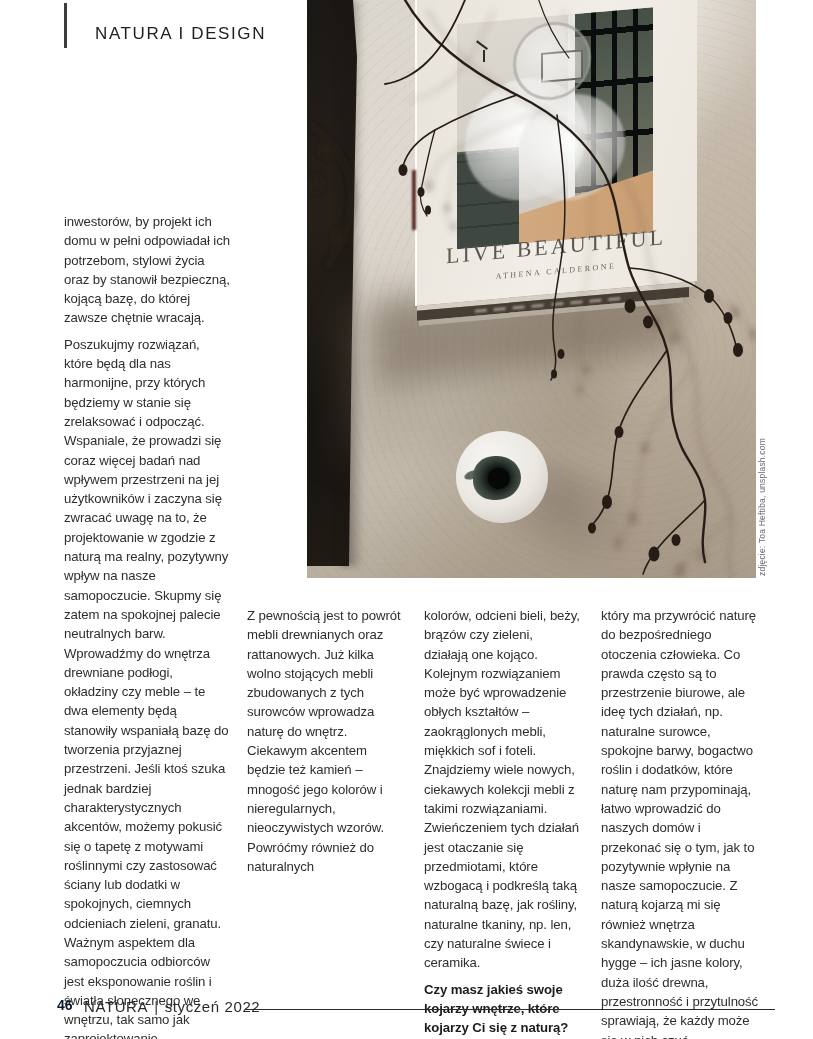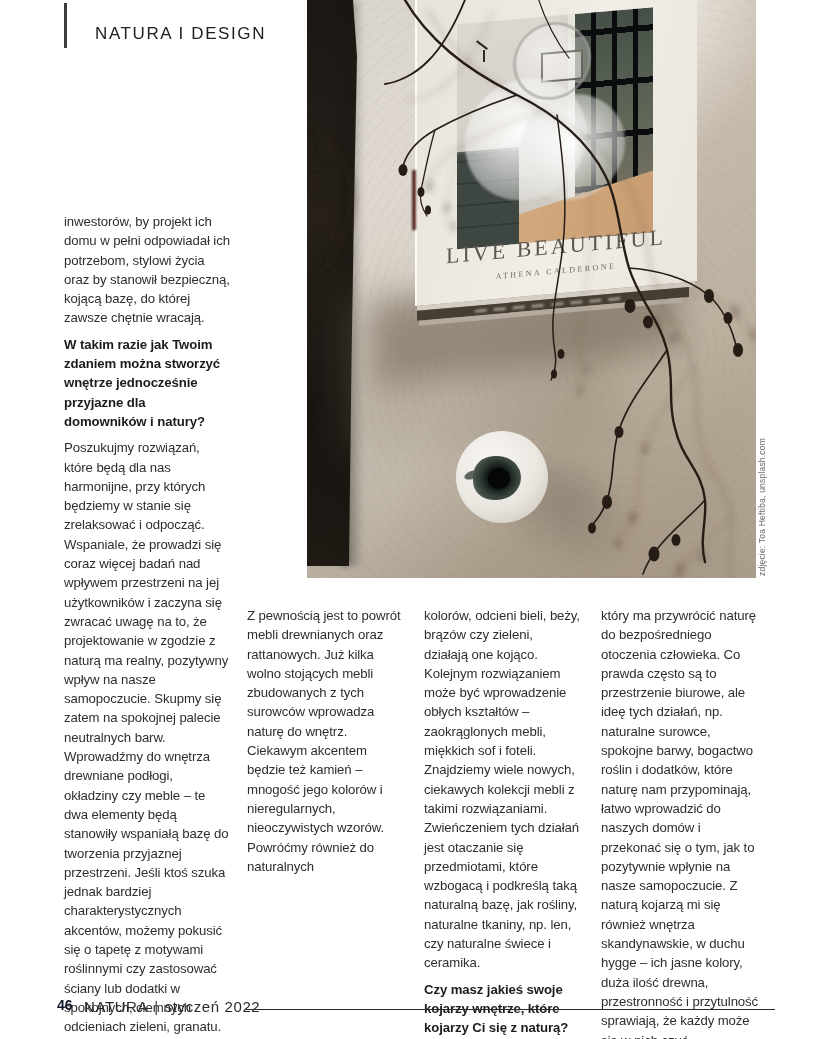--- a/index.html
+++ b/index.html
@@ -192,21 +192,20 @@
         <ellipse cx="9" cy="184" rx="6" ry="8" fill="currentColor"></ellipse>
         <ellipse cx="32" cy="238" rx="6" ry="8" fill="currentColor"></ellipse>
       </g>
     </svg>
   </div>
 
   <div class="credit">zdjęcie: Toa Heftiba, unsplash.com</div>
 
   <div class="col col1">
     <p class="cont">inwestorów, by projekt ich domu w pełni odpowiadał ich potrzebom, stylowi życia oraz by stanowił bezpieczną, kojącą bazę, do której zawsze chętnie wracają.</p>
-    <p class="q">W takim razie jak Twoim zdaniem można stworzyć wnętrze jednocześnie przyjazne dla domowników i natury?</p>
     <p class="a">Poszukujmy rozwiązań, które będą dla nas harmonijne, przy których będziemy w stanie się zrelaksować i odpocząć. Wspaniale, że prowadzi się coraz więcej badań nad wpływem przestrzeni na jej użytkowników i zaczyna się zwracać uwagę na to, że projektowanie w zgodzie z naturą ma realny, pozytywny wpływ na nasze samopoczucie. Skupmy się zatem na spokojnej palecie neutralnych barw. Wprowadźmy do wnętrza drewniane podłogi, okładziny czy meble – te dwa elementy będą stanowiły wspaniałą bazę do tworzenia przyjaznej przestrzeni. Jeśli ktoś szuka jednak bardziej charakterystycznych akcentów, możemy pokusić się o tapetę z motywami roślinnymi czy zastosować ściany lub dodatki w spokojnych, ciemnych odcieniach zieleni, granatu. Ważnym aspektem dla samopoczucia odbiorców jest eksponowanie roślin i światła słonecznego we wnętrzu, tak samo jak zaprojektowanie przemyślanego oświetlenia, które ma ciepłą barwę i nie męczy oczu. Przyjazne, naturalne wnętrze z pewnością pomoże nam</p>
   </div>
 
   <div class="col col2">
     <p class="a">Z pewnością jest to powrót mebli drewnianych oraz rattanowych. Już kilka wolno stojących mebli zbudowanych z tych surowców wprowadza naturę do wnętrz. Ciekawym akcentem będzie też kamień – mnogość jego kolorów i nieregularnych, nieoczywistych wzorów. Powróćmy również do naturalnych</p>
   </div>
 
   <div class="col col3">
     <p class="cont">kolorów, odcieni bieli, beży, brązów czy zieleni, działają one kojąco. Kolejnym rozwiązaniem może być wprowadzenie obłych kształtów – zaokrąglonych mebli, miękkich sof i foteli. Znajdziemy wiele nowych, ciekawych kolekcji mebli z takimi rozwiązaniami. Zwieńczeniem tych działań jest otaczanie się przedmiotami, które wzbogacą i podkreślą taką naturalną bazę, jak rośliny, naturalne tkaniny, np. len, czy naturalne świece i ceramika.</p>
     <p class="q">Czy masz jakieś swoje kojarzy wnętrze, które kojarzy Ci się z naturą?</p>

